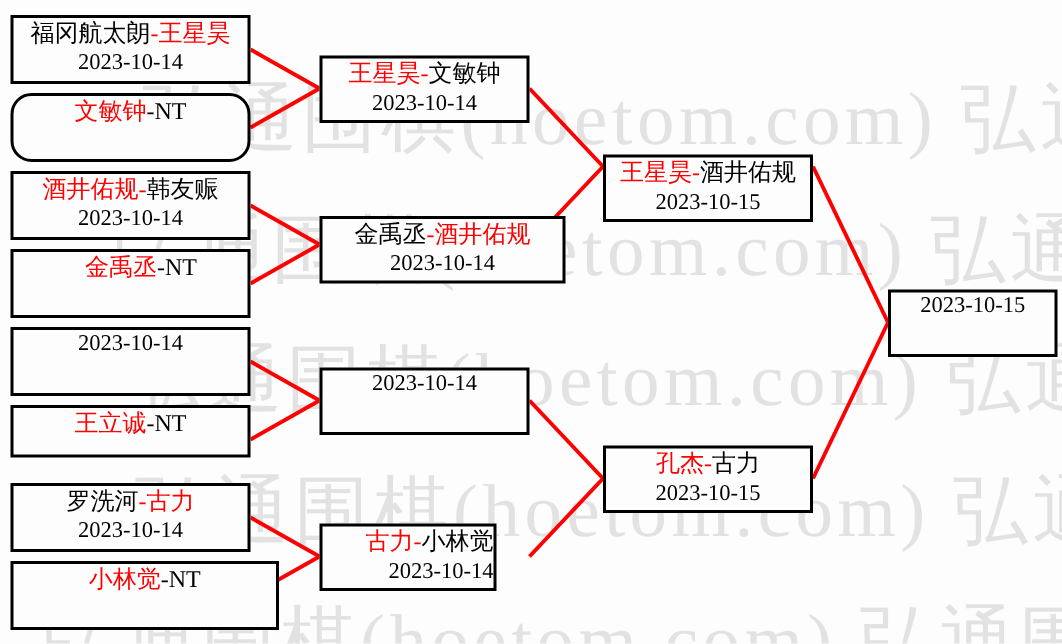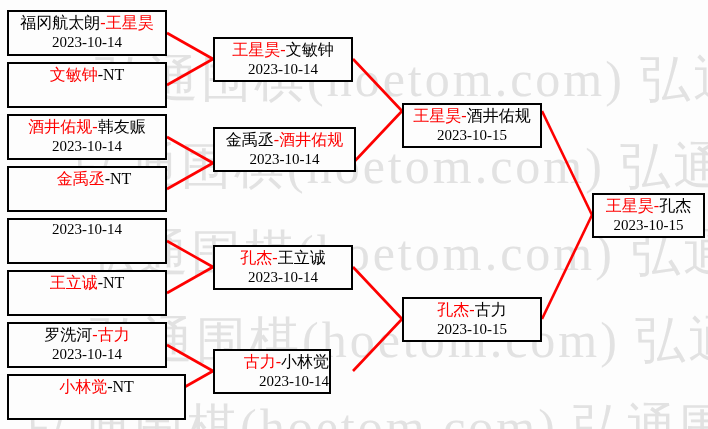--- a/index.html
+++ b/index.html
@@ -51,65 +51,63 @@
       <line x1="353" y1="267" x2="402" y2="319" stroke="#fe0000" stroke-width="2.6"></line>
       <line x1="353" y1="371" x2="402" y2="319" stroke="#fe0000" stroke-width="2.6"></line>
       <line x1="542" y1="111" x2="592" y2="215" stroke="#fe0000" stroke-width="2.6"></line>
       <line x1="542" y1="319" x2="592" y2="215" stroke="#fe0000" stroke-width="2.6"></line>
     </svg>
   <div id="boxes-layer">
       <div class="match-box" style="left: 7px; top: 10px; width: 160px; height: 46px;">
         <div class="match-title"><span>福冈航太朗</span><span class="red">-</span><span class="red">王星昊</span></div>
         <div class="match-date">2023-10-14</div>
       </div>
-      <div class="match-box" style="left: 7px; top: 62px; width: 160px; height: 46px;">
+      <div class="match-box" style="left: 7px; top: 62px; width: 160px; height: 46px; border-radius: 14px;">
         <div class="match-title"><span class="red">文敏钟</span><span>-</span><span>NT</span></div>
       </div>
       <div class="match-box" style="left: 7px; top: 114px; width: 160px; height: 46px;">
         <div class="match-title"><span class="red">酒井佑规</span><span class="red">-</span><span>韩友赈</span></div>
         <div class="match-date">2023-10-14</div>
       </div>
       <div class="match-box" style="left: 7px; top: 166px; width: 160px; height: 46px; padding-left: 14px;">
         <div class="match-title"><span class="red">金禹丞</span><span>-</span><span>NT</span></div>
       </div>
       <div class="match-box" style="left: 7px; top: 218px; width: 160px; height: 46px;">
         <div class="match-date">2023-10-14</div>
       </div>
-      <div class="match-box" style="left: 7px; top: 270px; width: 160px; height: 46px;">
+      <div class="match-box" style="left: 7px; top: 270px; width: 160px; height: 35px;">
         <div class="match-title"><span class="red">王立诚</span><span>-</span><span>NT</span></div>
       </div>
       <div class="match-box" style="left: 7px; top: 322px; width: 160px; height: 46px; text-align: center;">
         <div class="match-title"><span>罗洗河</span><span class="red">-</span><span class="red">古力</span></div>
         <div class="match-date">2023-10-14</div>
       </div>
       <div class="match-box" style="left: 7px; top: 374px; width: 179px; height: 46px;">
         <div class="match-title"><span class="red">小林觉</span><span>-</span><span>NT</span></div>
       </div>
       <div class="match-box" style="left: 213px; top: 36.5px; width: 140px; height: 45px;">
         <div class="match-title"><span class="red">王星昊</span><span class="red">-</span><span>文敏钟</span></div>
         <div class="match-date">2023-10-14</div>
       </div>
-      <div class="match-box" style="left: 213px; top: 127px; width: 143px; height: 45px;">
+      <div class="match-box" style="left: 213px; top: 144px; width: 164px; height: 45px;">
         <div class="match-title"><span>金禹丞</span><span class="red">-</span><span class="red">酒井佑规</span></div>
         <div class="match-date">2023-10-14</div>
       </div>
       <div class="match-box" style="left: 213px; top: 244.5px; width: 140px; height: 45px;">
-        <div class="match-title"><span class="red">孔杰</span><span class="red">-</span><span>王立诚</span></div>
         <div class="match-date">2023-10-14</div>
       </div>
       <div class="match-box" style="left: 213px; top: 348.5px; width: 118px; height: 45px; text-align: right;">
         <div class="match-title"><span class="red">古力</span><span class="red">-</span><span>小林觉</span></div>
         <div class="match-date">2023-10-14</div>
       </div>
       <div class="match-box" style="left: 402px; top: 103px; width: 140px; height: 45px;">
         <div class="match-title"><span class="red">王星昊</span><span class="red">-</span><span>酒井佑规</span></div>
         <div class="match-date">2023-10-15</div>
       </div>
       <div class="match-box" style="left: 402px; top: 296.5px; width: 140px; height: 45px;">
         <div class="match-title"><span class="red">孔杰</span><span class="red">-</span><span>古力</span></div>
         <div class="match-date">2023-10-15</div>
       </div>
       <div class="match-box" style="left: 592px; top: 192.5px; width: 113px; height: 45px;">
-        <div class="match-title"><span class="red">王星昊</span><span class="red">-</span><span>孔杰</span></div>
         <div class="match-date">2023-10-15</div>
       </div>
     </div>
 </div>
 
 </body></html>

